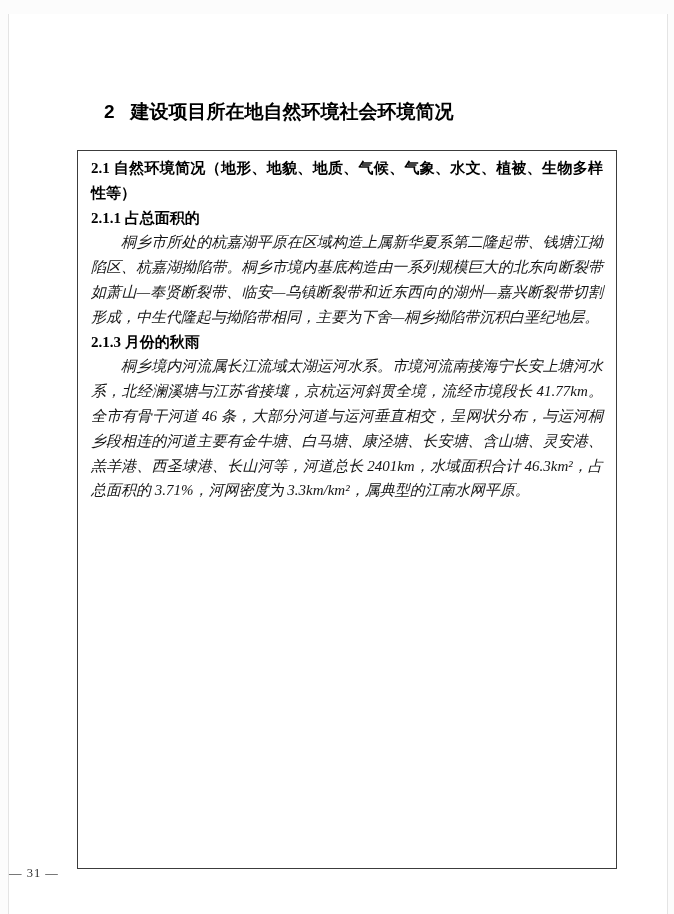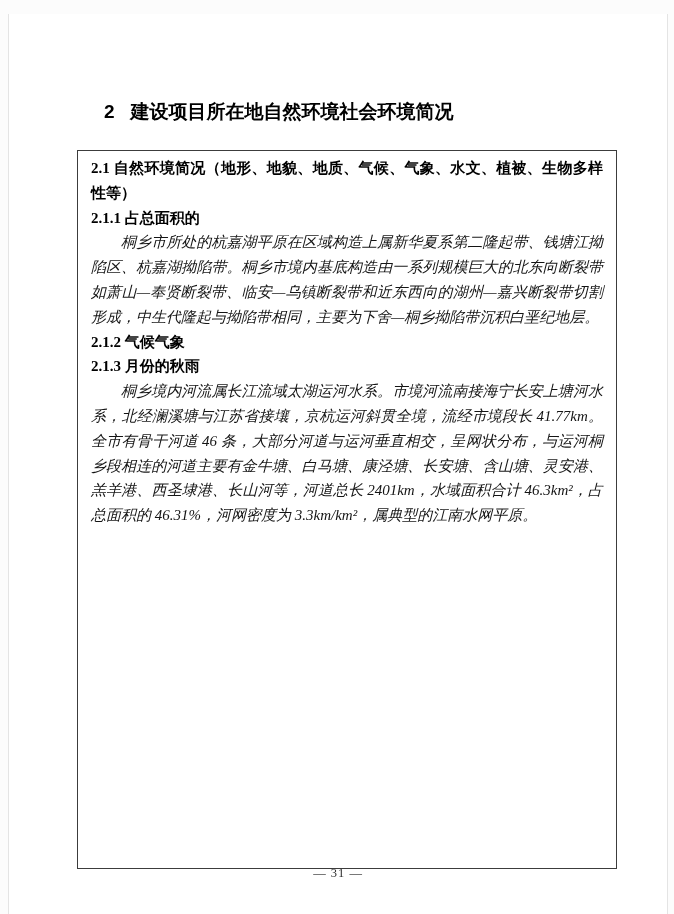--- a/index.html
+++ b/index.html
@@ -67,21 +67,20 @@
     text-align: justify;
     text-indent: 2em;
     color: #141414;
     font-style: italic;
   }
   .page-number {
     position: absolute;
     left: 0;
     top: 852px;
     width: 100%;
-    text-align: center;
     font-size: 12.5px;
     color: #2e2e2e;
     letter-spacing: 1px;
   }
 </style>
 </head>
 <body>
 
 <div class="page">
 
@@ -91,25 +90,24 @@
 
   <div class="content-box">
 
     <p class="sec-heading">2.1 自然环境简况（地形、地貌、地质、气候、气象、水文、植被、生物多样性等）</p>
 
     <p class="sec-heading">2.1.1 占总面积的</p>
 
     <p class="para">桐乡市所处的杭嘉湖平原在区域构造上属新华夏系第二隆起带、钱塘江拗陷区、杭嘉湖拗陷带。桐乡市境内基底构造由一系列规模巨大的北东向断裂带如萧山—奉贤断裂带、临安—乌镇断裂带和近东西向的湖州—嘉兴断裂带切割形成，中生代隆起与拗陷带相同，主要为下舍—桐乡拗陷带沉积白垩纪地层。</p>
 
 
-    <p class="sec-heading">2.1.2 气候气象</p>
 
 
 
     <p class="sec-heading">2.1.3 月份的秋雨</p>
 
-    <p class="para">桐乡境内河流属长江流域太湖运河水系。市境河流南接海宁长安上塘河水系，北经澜溪塘与江苏省接壤，京杭运河斜贯全境，流经市境段长 41.77km。全市有骨干河道 46 条，大部分河道与运河垂直相交，呈网状分布，与运河桐乡段相连的河道主要有金牛塘、白马塘、康泾塘、长安塘、含山塘、灵安港、羔羊港、西圣埭港、长山河等，河道总长 2401km，水域面积合计 46.3km²，占总面积的 46.31%，河网密度为 3.3km/km²，属典型的江南水网平原。</p>
+    <p class="para">桐乡境内河流属长江流域太湖运河水系。市境河流南接海宁长安上塘河水系，北经澜溪塘与江苏省接壤，京杭运河斜贯全境，流经市境段长 41.77km。全市有骨干河道 46 条，大部分河道与运河垂直相交，呈网状分布，与运河桐乡段相连的河道主要有金牛塘、白马塘、康泾塘、长安塘、含山塘、灵安港、羔羊港、西圣埭港、长山河等，河道总长 2401km，水域面积合计 46.3km²，占总面积的 3.71%，河网密度为 3.3km/km²，属典型的江南水网平原。</p>
 
   </div>
 
   <div class="page-number">— 31 —</div>
 
 </div>
 
 </body></html>

